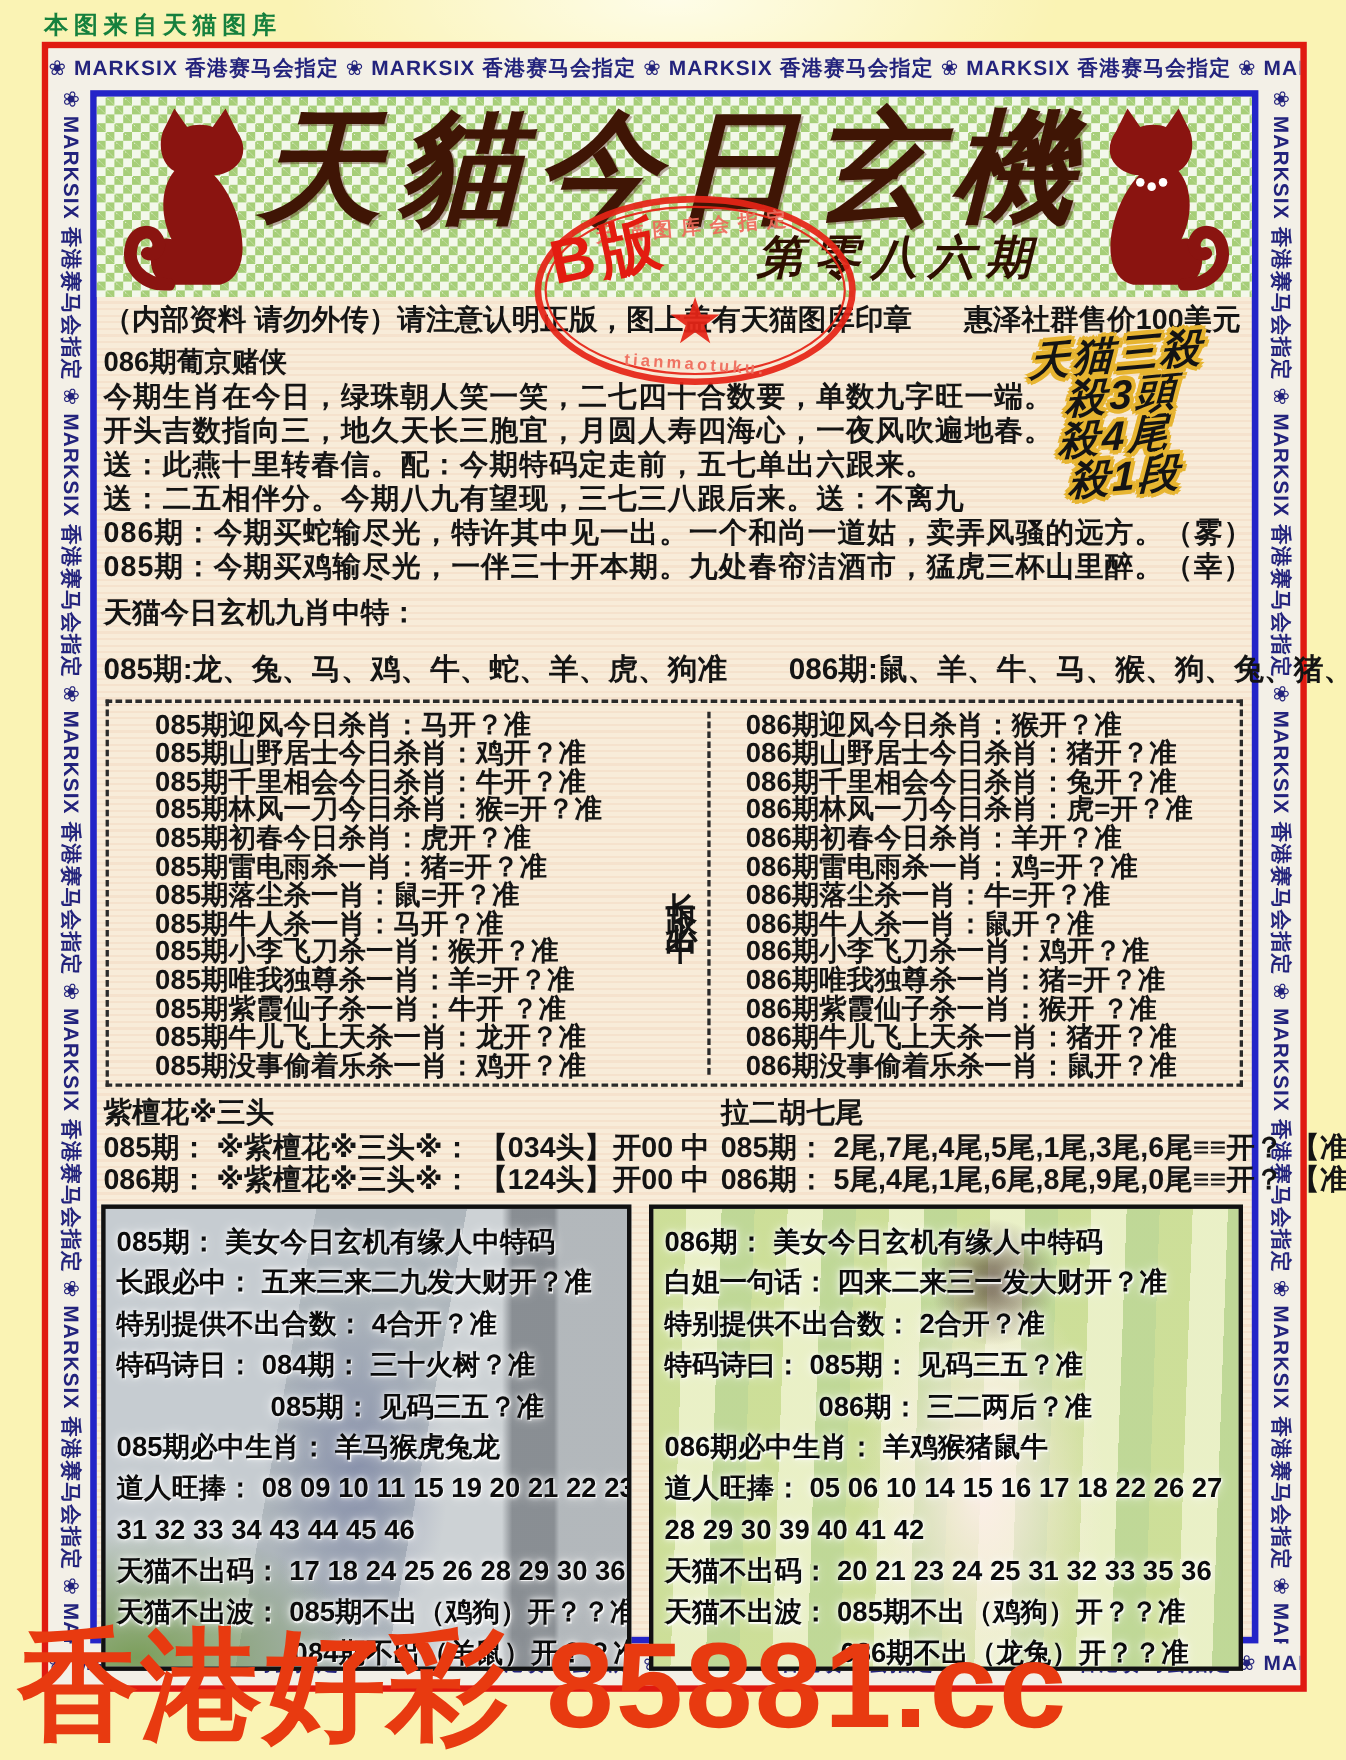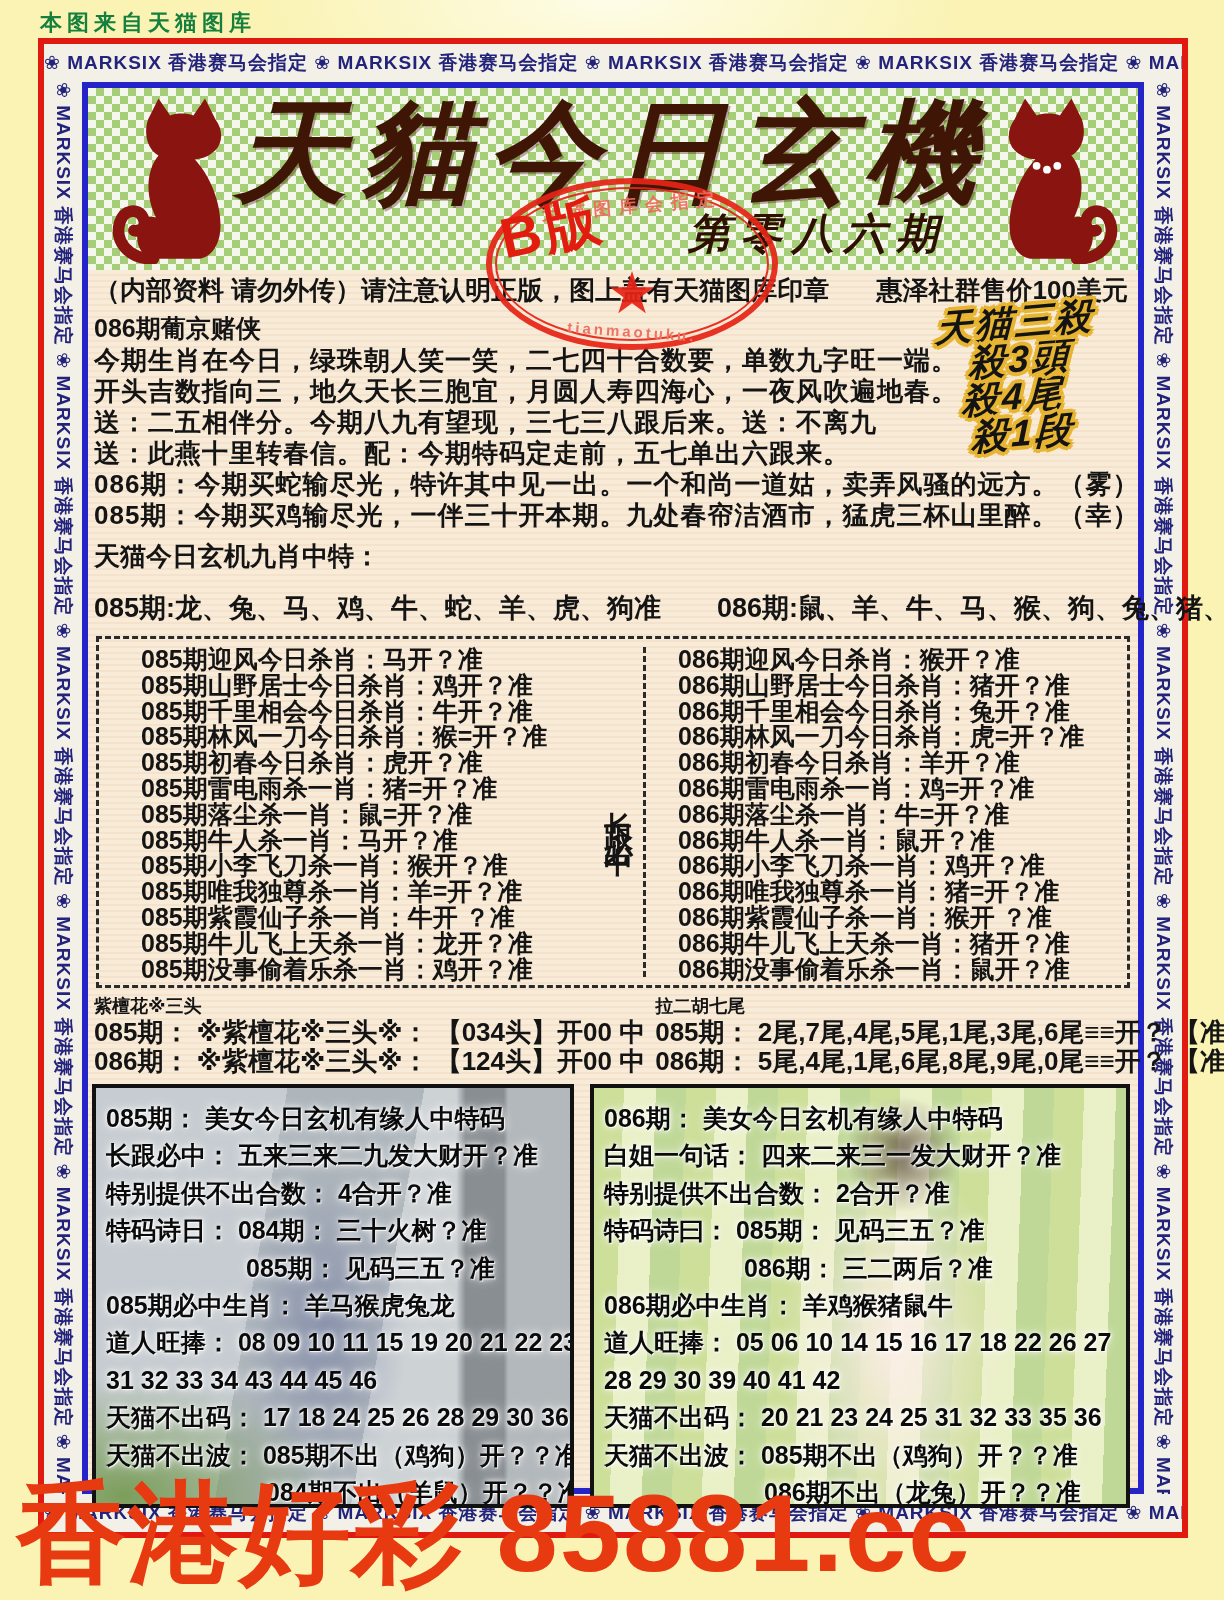--- a/index.html
+++ b/index.html
@@ -66,21 +66,21 @@
            display:flex;padding:8px 0;}
   .kcol{display:flex;flex-direction:column;}
   .kcol.kleft{flex:0 0 452px;padding-left:42px;}
   .kmid{flex:0 0 46px;border-right:3px dashed #2a2a2a;display:flex;align-items:center;justify-content:flex-end;padding-right:4px;}
   .vtext{writing-mode:vertical-rl;text-orientation:upright;font-size:29px;font-weight:bold;color:#141414;letter-spacing:12px;}
   .kcol.kright{flex:1;padding-left:32px;}
   .kline{font-size:25px;font-weight:bold;color:#141414;line-height:25.8px;white-space:nowrap;}
   
   .tails{display:flex;padding-left:6px;margin-top:6px;}
   .tcol.tleft{flex:0 0 47%;} .tcol.tright{flex:1;padding-left:10px;}
-  .ttitle{font-size:18px;font-weight:bold;color:#141414;}
+  .ttitle{font-size:26px;font-weight:bold;color:#141414;}
   .trow{font-size:26px;font-weight:bold;color:#141414;line-height:29px;white-space:nowrap;}
   
   .photos{display:flex;gap:16px;margin:8px 8px 0 4px;}
   .photo{border:4px solid #111;box-sizing:border-box;height:424px;position:relative;overflow:hidden;}
   .photo.pleft{flex:0 0 482px;
     background-color:#c2c8cd;
     background-image:
       radial-gradient(ellipse 300px 170px at 6% 98%,rgba(110,150,70,.85),rgba(110,150,70,0) 70%),
       radial-gradient(ellipse 120px 230px at 48% 58%,rgba(90,100,150,.45),rgba(90,100,150,0) 70%),
       linear-gradient(to right,rgba(90,95,100,0) 76%,rgba(70,75,82,.5) 78%,rgba(70,75,82,.5) 86%,rgba(130,135,140,.35) 87%),
@@ -140,22 +140,22 @@
 
       <div class="notice">
         <span>（内部资料 请勿外传）请注意认明正版，图上盖有天猫图库印章</span>
         <span>惠泽社群售价100美元</span>
       </div>
 
       <div class="poem">
         <div class="ptitle">086期葡京赌侠</div>
         <div class="pline">今期生肖在今日，绿珠朝人笑一笑，二七四十合数要，单数九字旺一端。</div>
         <div class="pline">开头吉数指向三，地久天长三胞宜，月圆人寿四海心，一夜风吹遍地春。</div>
+        <div class="pline">送：此燕十里转春信。配：今期特码定走前，五七单出六跟来。</div>
         <div class="pline">送：二五相伴分。今期八九有望现，三七三八跟后来。送：不离九</div>
-        <div class="pline">送：此燕十里转春信。配：今期特码定走前，五七单出六跟来。</div>
         <div class="pline">086期：今期买蛇输尽光，特许其中见一出。一个和尚一道姑，卖弄风骚的远方。（雾）</div>
         <div class="pline">085期：今期买鸡输尽光，一伴三十开本期。九处春帘洁酒市，猛虎三杯山里醉。（幸）</div>
         <div class="threekill">
           <div class="tk">天猫三殺</div>
           <div class="tk r1">殺3頭</div>
           <div class="tk">殺4尾</div>
           <div class="tk r3">殺1段</div>
         </div>
       </div>
 

